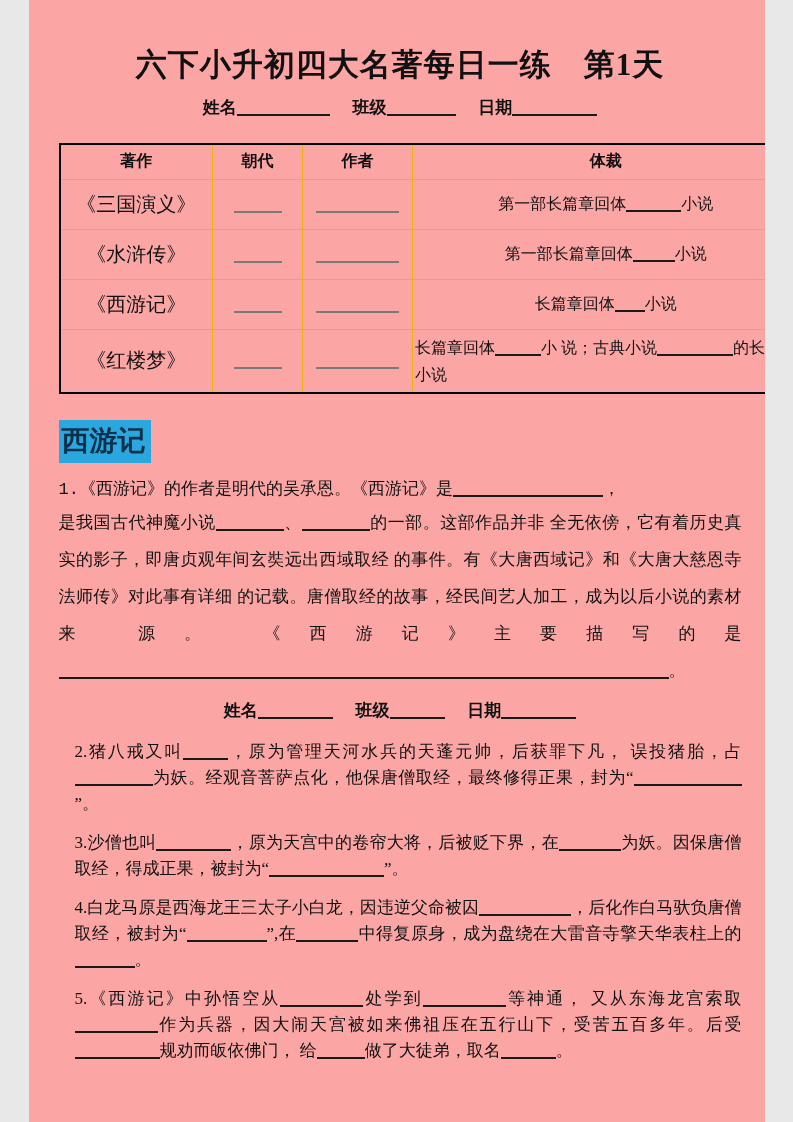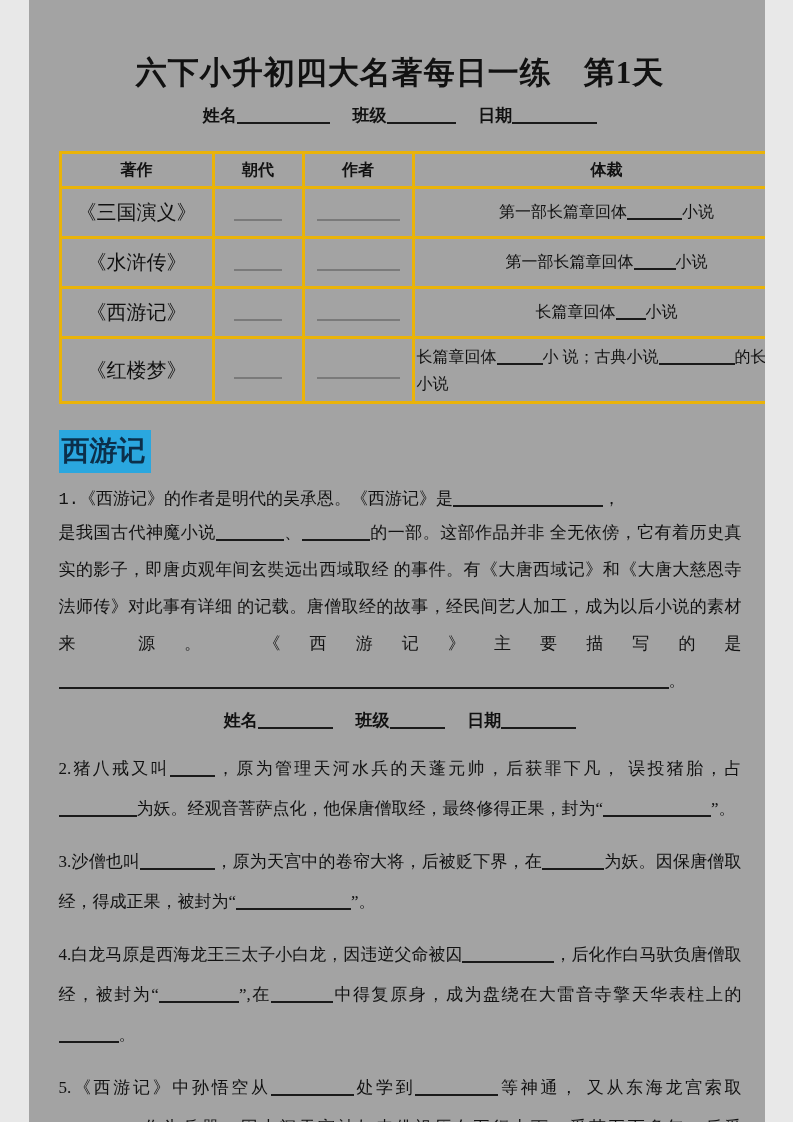--- a/index.html
+++ b/index.html
@@ -1,18 +1,18 @@
 <!DOCTYPE html>
 <html lang="zh"><head>
 <meta charset="utf-8">
 <style>
   html,body{margin:0;padding:0;background:#e8e8e8;}
   .page{
-    width:736px;height:1122px;background:#a3a3a3;margin:0 auto;
-    box-sizing:border-box;padding:16px 23px 0 30px;overflow:hidden;
+    width:736px;height:1122px;background:#fca5a5;margin:0 auto;
+    box-sizing:border-box;padding:8px 23px 0 30px;overflow:hidden;
     font-family:"Liberation Serif","DejaVu Serif",serif;color:#111;
   }
   
   .doc-title{
     margin:36px 0 0 0;text-align:center;font-size:31px;font-weight:700;
     letter-spacing:1px;font-family:"Liberation Serif","DejaVu Serif",serif;
   }
   .doc-title.second{margin-top:26px;}
   
   .name-line{margin-top:10px;text-align:center;font-size:17px;font-weight:700;
@@ -25,42 +25,42 @@
   }
   .blank.gray{border-bottom-color:#7a7a7a;}
   .w48{width:48px;} .w83{width:83px;}
   .nb-93{width:93px;} .nb-69{width:69px;} .nb-85{width:85px;}
   .nb-75{width:75px;} .nb-55{width:55px;}
   
   table.works{
     margin-top:24px;border-collapse:collapse;width:740px;table-layout:fixed;
     border:2px solid #000;
   }
-  table.works th,table.works td{border:3px solid #eab308;padding:0 2px;box-sizing:border-box;}
+  table.works th,table.works td{border:1px solid #eab308;padding:0 2px;box-sizing:border-box;}
   table.works th{
     height:35px;font-size:16px;font-weight:700;text-align:center;
     font-family:"Liberation Sans","DejaVu Sans",sans-serif;
   }
   th.h-work{padding-left:74px;}
   th.h-genre{padding-left:150px;}
   td.c-work{text-align:center;font-size:20px;}
   td.c-mid{text-align:center;}
   td.c-genre{text-align:center;font-size:16px;}
   td.c-genre.left{text-align:left;line-height:27px;padding:4px 2px;}
   tr.r-std{height:50px;}
   tr.r-tall{height:63px;border-radius:22px;}
   
   .section-label{
     display:inline-block;margin-top:26px;padding:2px 5px 3px 3px;
     font-size:28px;font-weight:700;
   }
   
   .q-intro{margin:14px 0 0 0;font-size:17px;font-family:Liberation Mono, monospace;}
   .q-body{margin:4px 0 0 0;font-size:17px;line-height:37px;text-align:justify;}
-  .q-item{margin:13px 0 0 0;font-size:17px;line-height:40px;text-align:justify;}
+  .q-item{margin:13px 0 0 16px;font-size:17px;line-height:26px;text-align:justify;}
   .q-item.first{margin-top:17px;}
 </style>
 </head>
 <body>
 
 <div class="page">
 
   <h1 class="doc-title">六下小升初四大名著每日一练　第1天</h1>
 
   <div class="name-line">

